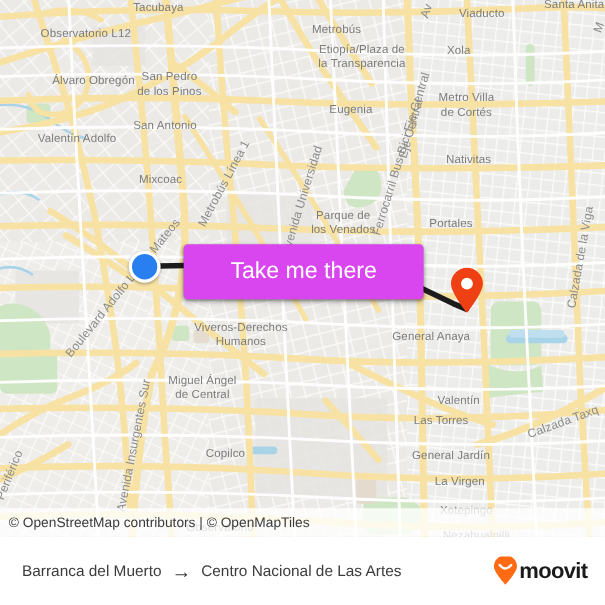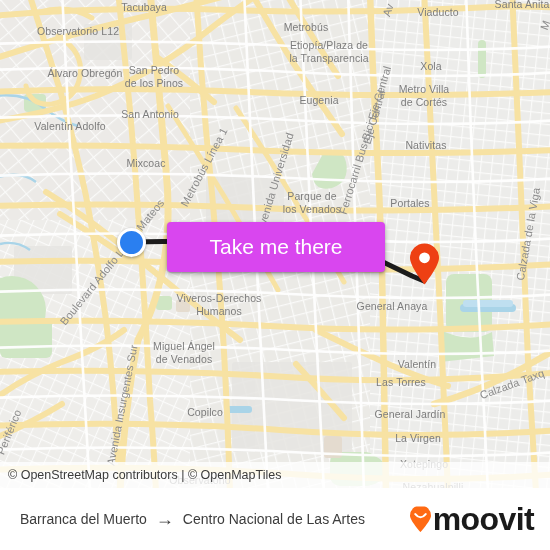--- a/index.html
+++ b/index.html
@@ -157,21 +157,21 @@
     position: absolute;
     right: 16px;
     top: 50%;
     transform: translateY(-50%);
     display: flex;
     align-items: center;
   }
   #moovit-logo .wordmark {
     color: #1a1a1a;
     font-family: "Liberation Sans", sans-serif;
-    font-size: 32px;
+    font-size: 20px;
     font-weight: bold;
     letter-spacing: -0.6px;
     margin-left: 1px;
   }
 </style>
 </head>
 <body>
 
 <div id="app">
 
@@ -316,31 +316,31 @@
 de los Pinos</div>
         <div class="maplabel" style="left: 70px; top: 126px;">Valentín Adolfo</div>
         <div class="maplabel" style="left: 150px; top: 114px;">San Antonio</div>
         <div class="maplabel" style="left: 146px; top: 163px;">Mixcoac</div>
         <div class="maplabel" style="left: 306px; top: 27px;">Metrobús</div>
         <div class="maplabel two" style="left: 329px; top: 52px;">Etiopía/Plaza de
 la Transparencia</div>
         <div class="maplabel" style="left: 319px; top: 100px;">Eugenia</div>
         <div class="maplabel" style="left: 438px; top: 12px;">Viaducto</div>
         <div class="maplabel" style="left: 522px; top: 4px;">Santa Anita</div>
-        <div class="maplabel" style="left: 431px; top: 46px; margin-top: 20px;">Xola</div>
+        <div class="maplabel" style="left: 417px; top: 46px;">Xola</div>
         <div class="maplabel two" style="left: 424px; top: 96px;">Metro Villa
 de Cortés</div>
         <div class="maplabel" style="left: 426px; top: 145px;">Nativitas</div>
         <div class="maplabel" style="left: 410px; top: 203px;">Portales</div>
         <div class="maplabel two" style="left: 312px; top: 203px;">Parque de
 los Venados</div>
         <div class="maplabel two" style="left: 219px; top: 305px;">Viveros-Derechos
 Humanos</div>
         <div class="maplabel two" style="left: 184px; top: 353px;">Miguel Ángel
-de Venados</div>
+de Central</div>
         <div class="maplabel" style="left: 205px; top: 412px;">Copilco</div>
         <div class="maplabel" style="left: 392px; top: 306px;">General Anaya</div>
         <div class="maplabel" style="left: 417px; top: 364px;">Valentín</div>
         <div class="maplabel" style="left: 401px; top: 382px;">Las Torres</div>
         <div class="maplabel" style="left: 410px; top: 414px;">General Jardín</div>
         <div class="maplabel" style="left: 418px; top: 438px;">La Virgen</div>
         <div class="maplabel" style="left: 424px; top: 464px;">Xotepingo</div>
         <div class="maplabel" style="left: 433px; top: 487px;">Nezahualpilli</div>
         <div class="maplabel" style="left: 200px; top: 480px;">Observatorio</div>
         <div class="maplabel road" style="left: 204px; top: 167px; transform: translate(-50%, -50%) rotate(-62deg);">Metrobús Línea 1</div>

